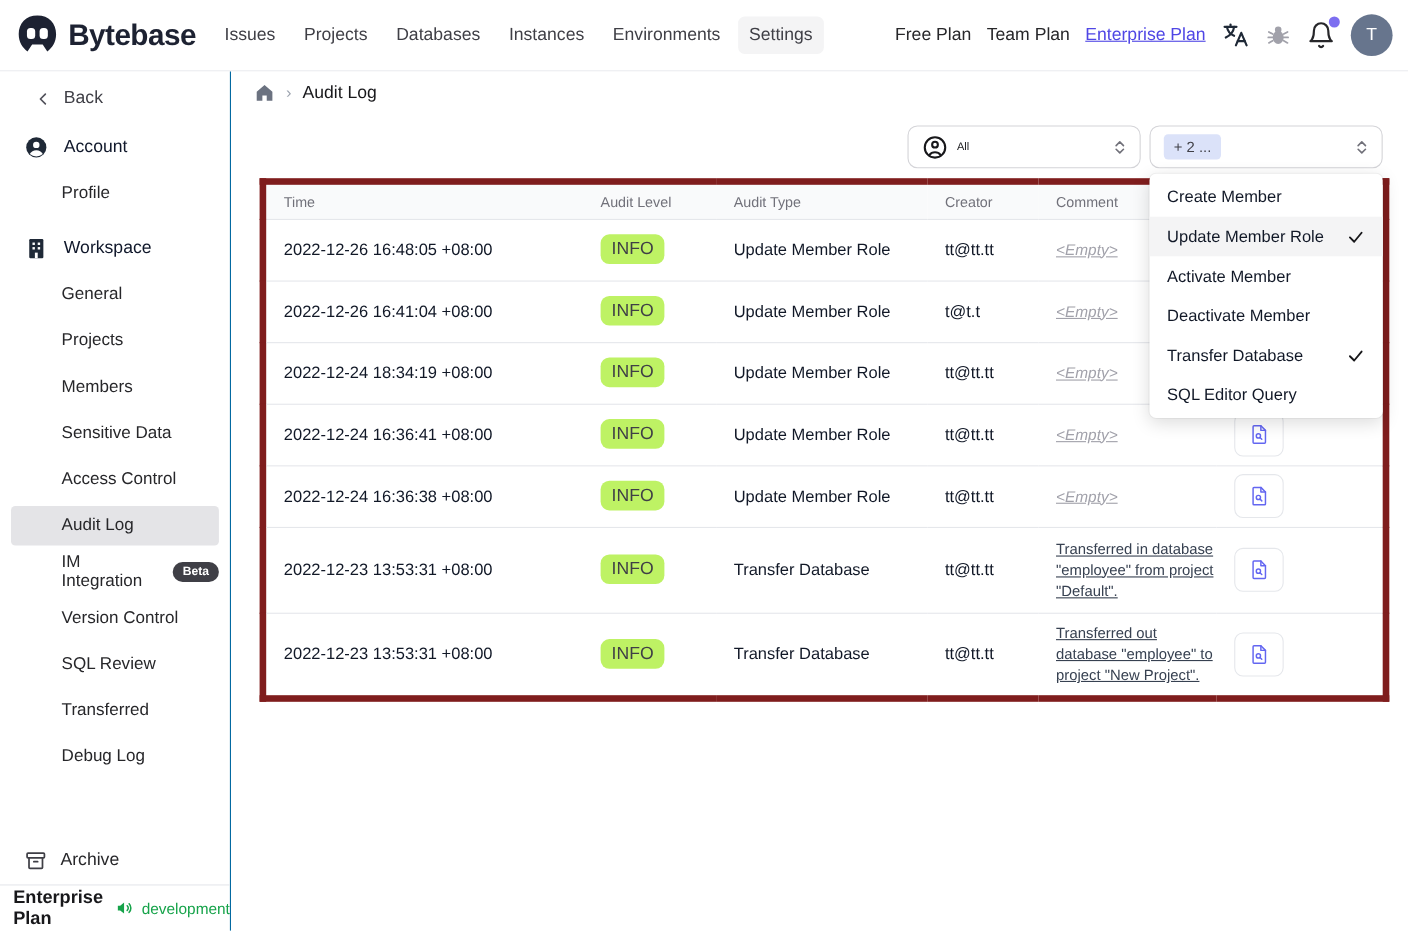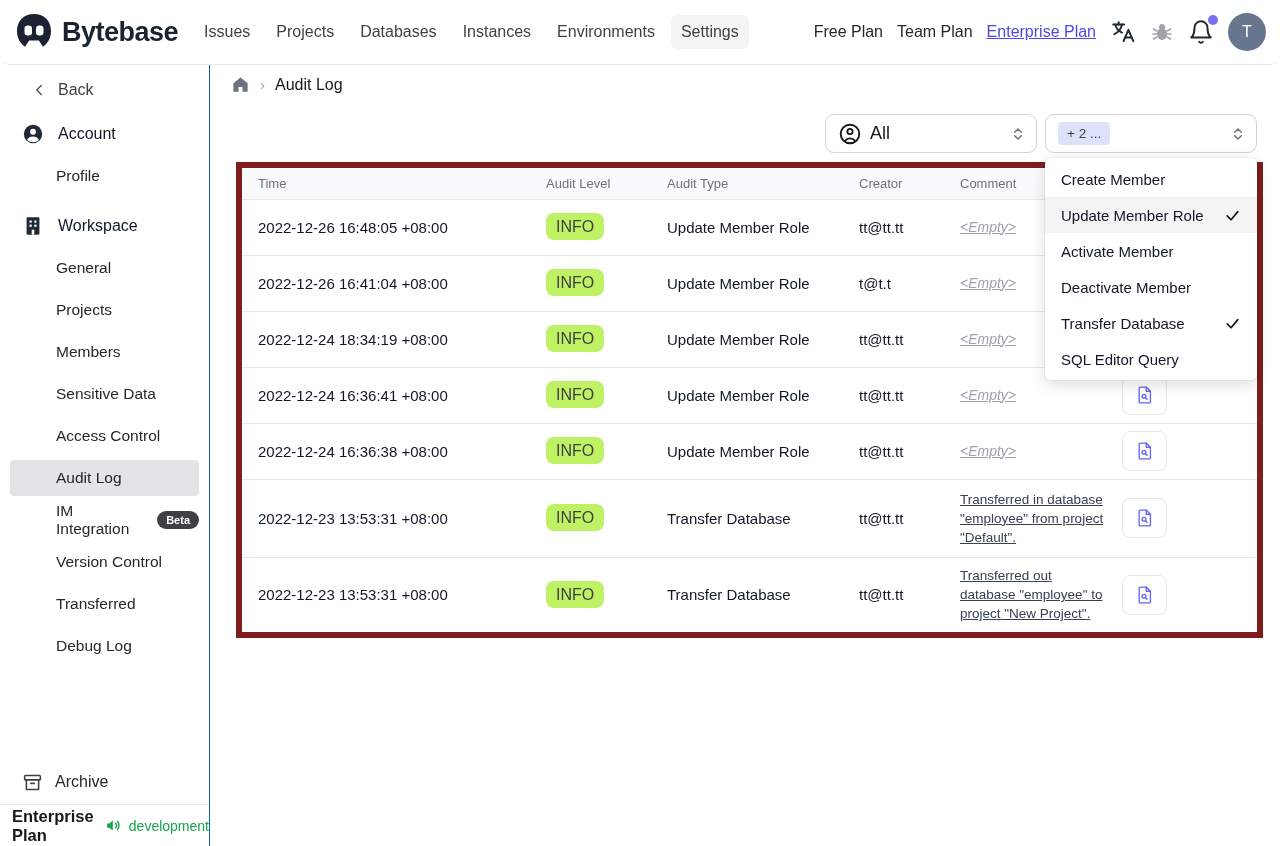--- a/index.html
+++ b/index.html
@@ -1,21 +1,21 @@
 <!DOCTYPE html>
 <html><head>
 <meta charset="utf-8">
 <style>
   * { margin:0; padding:0; box-sizing:border-box; }
   html,body { width:1280px; height:846px; overflow:hidden; background:#fff;
     font-family:"Liberation Sans", sans-serif; color:#1f2937; }
 
   
   .navbar { position:absolute; top:0; left:0; right:0; height:65px; background:#fff;
-    border-bottom:1px solid #e5e7eb; display:flex; align-items:center; padding:0 14px;border-radius:10px; }
+    border-bottom:1px solid #e5e7eb; display:flex; align-items:center; padding:0 14px; }
   .brand { display:flex; align-items:center; gap:8px; cursor:pointer; }
   .brand-text { font-size:27px; font-weight:800; color:#1d2232; letter-spacing:-0.5px; }
   .nav-links { display:flex; align-items:center; gap:6px; margin-left:16px; }
   .nav-link { font-size:16px; color:#3f3f46; padding:8px 10px; border-radius:6px; cursor:pointer; text-decoration:none; }
   .nav-link.active { background:#f4f4f5; }
   .nav-right { margin-left:auto; display:flex; align-items:center; gap:14px; }
   .plans { display:flex; align-items:center; gap:14px; }
   .plan { font-size:16px; color:#27272a; cursor:pointer; }
   .plan.linkish { color:#4f46e5; text-decoration:underline; }
   .icon-btn { display:inline-flex; position:relative; cursor:pointer; align-items:center; }
@@ -45,21 +45,21 @@
 
   
   .main { position:absolute; top:65px; left:210px; right:0; bottom:0; background:#fff; }
   .breadcrumb { position:absolute; top:10px; left:21px; display:flex; align-items:center; gap:10px; }
   .breadcrumb .page { font-size:16px; font-weight:500; color:#18181b; }
   .crumb-sep { color:#9ca3af; font-size:15px; }
 
   .filters { position:absolute; top:49px; right:23px; display:flex; gap:8px; }
   .filter-btn { width:212px; height:39px; background:#fff; border:1px solid #d4d4d8; border-radius:9px;
     display:flex; align-items:center; padding:0 10px 0 12px; cursor:pointer; gap:8px; }
-  .filter-btn .lbl { font-size:18px; color:#18181b; }
+  .filter-btn .lbl { font-size:10px; color:#18181b; }
   .filter-btn .sel { margin-left:auto; display:inline-flex; }
   .tag { background:#dbe2f9; color:#3f3f46; font-size:13.5px; padding:4px 9px; border-radius:4px; }
 
   
   .table-wrap { position:absolute; top:97px; left:26px; }
   table.audit { border-collapse:collapse; table-layout:fixed; width:1021px;
     border:6px solid #7f1d1d; }
   .c-time{width:291px} .c-level{width:121px} .c-type{width:192px} .c-creator{width:101px}
   .c-comment{width:162px} .c-dl{width:154px}
   th { height:34px; background:#f9fafb; font-size:13px; font-weight:400; color:#71717a;
@@ -229,20 +229,24 @@
     <div class="side-item">
       <span>IM Integration</span>
       <span class="beta show">Beta</span>
     </div>
 
     <div class="side-item">
       <span>Version Control</span>
 
     </div>
 
+    <div class="side-item">
+      <span>SQL Review</span>
+
+    </div>
 
     <div class="side-item">
       <span>Transferred</span>
 
     </div>
 
     <div class="side-item">
       <span>Debug Log</span>
 
     </div>

